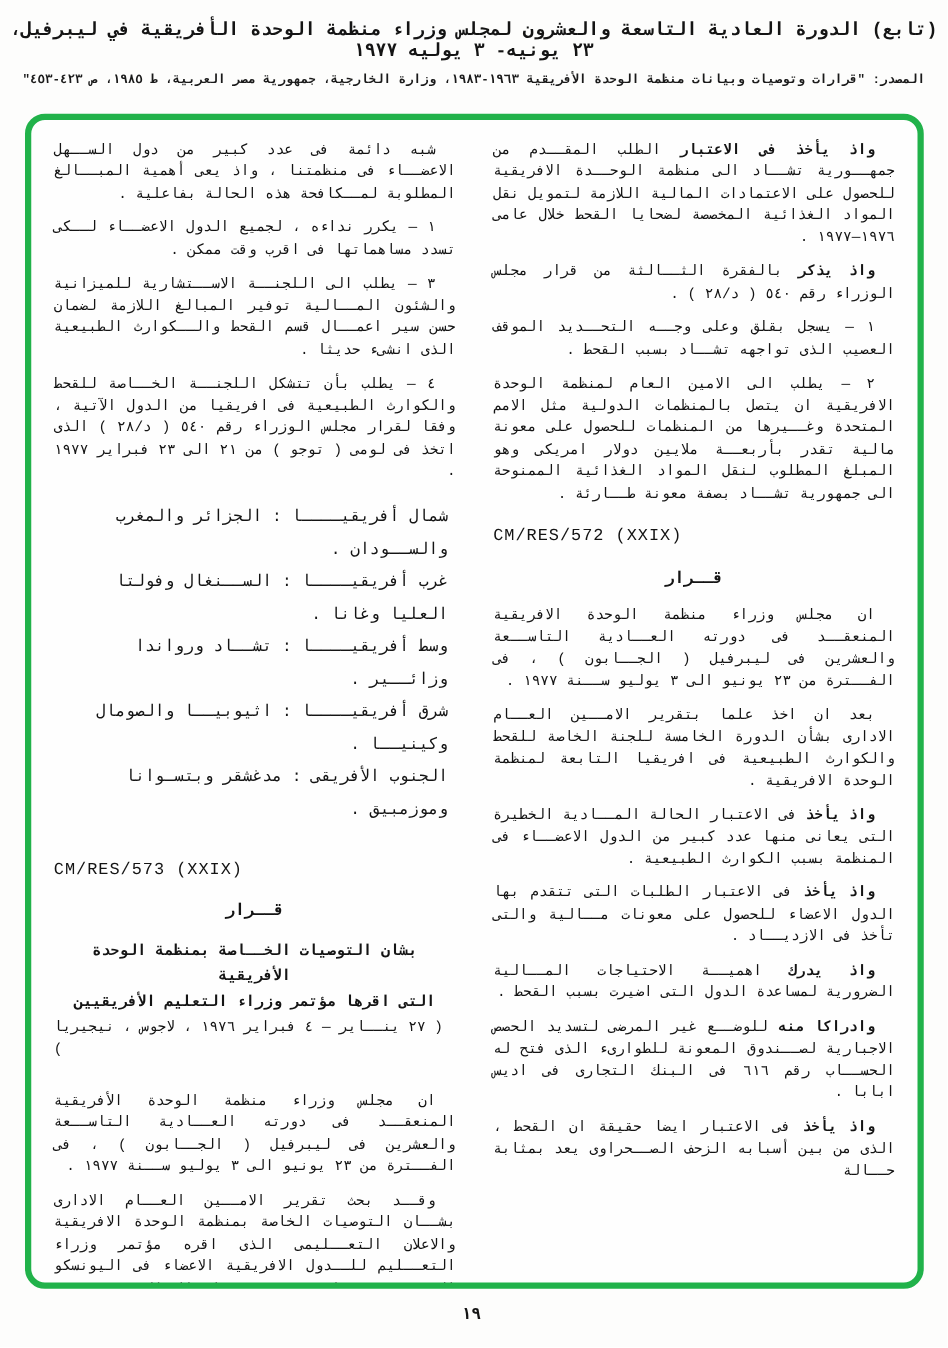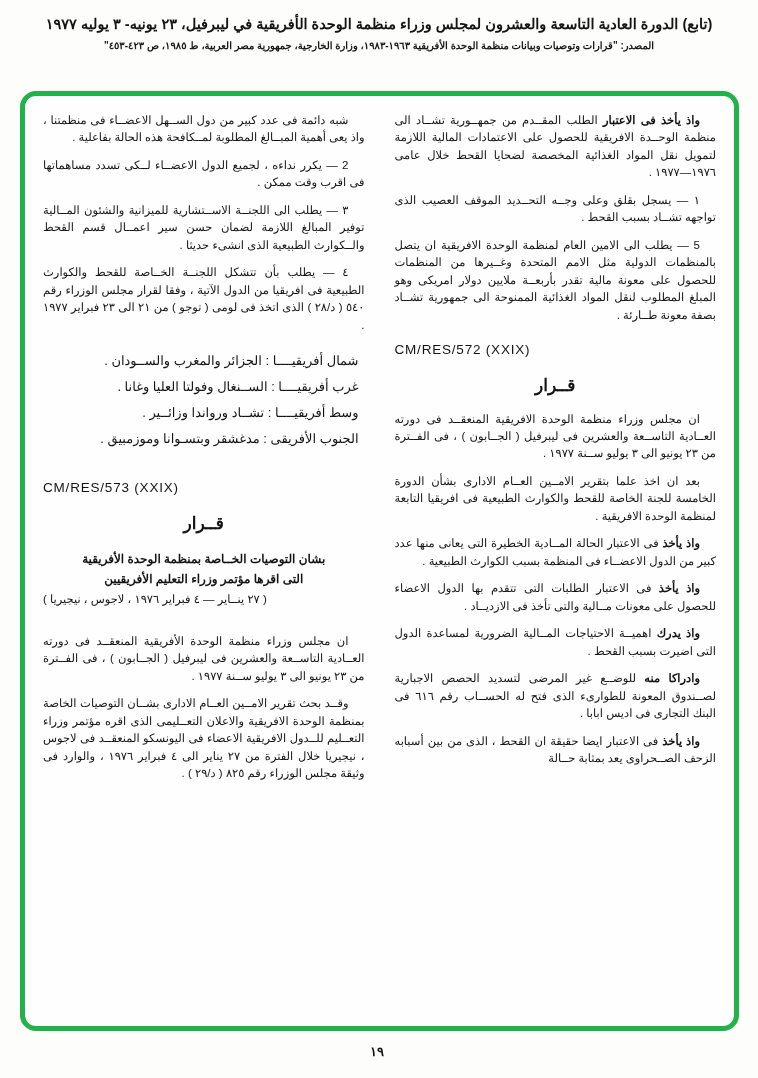--- a/index.html
+++ b/index.html
@@ -1,21 +1,21 @@
 <!DOCTYPE html>
 <html lang="ar"><head>
 <meta charset="utf-8">
 <style>
   * { margin:0; padding:0; box-sizing:border-box; }
   html,body { background:#ffffff; }
   .doc-page {
     position:relative;
     width:758px; height:1078px;
     background:#fdfdfc;
-    font-family:Liberation Sans, sans-serif;
+    font-family:Liberation Mono, monospace;
     color:#141414;
     overflow:hidden;
   }
   
   .page-header { padding-top:16px; text-align:center; direction:rtl; }
   .header-line1 { font-size:14.5px; font-weight:bold; letter-spacing:0.2px; }
   .header-line2 { font-size:10px; font-weight:bold; margin-top:8px; color:#1a1a1a; }
   
   .content-box {
     position:absolute; left:20px; top:91px;
@@ -41,21 +41,21 @@
   .para b { font-weight:bold; }
   .num-para { text-indent:16px; }
   .res-code {
     direction:ltr; text-align:left;
     font-size:13.5px; letter-spacing:0.8px;
     margin:16px 0 12px 0;
     font-weight:500;
   }
   .qarar-title {
     text-align:center; font-weight:bold;
-    font-size:17px; margin:6px 0 12px 0;
+    font-size:13px; margin:6px 0 12px 0;
     letter-spacing:1px;
   }
   .res-subtitle { text-align:center; font-weight:bold; font-size:12px; line-height:1.7; }
   .res-subtitle-note { text-align:left; font-size:11.5px; font-weight:normal; margin-top:2px; }
   .subtitle-block { margin-bottom:14px; }
   .regions { margin:14px 6px 6px 0; }
   .region-line { line-height:2.0; text-align:right; font-size:13px; }
   
   .page-footer {
     position:absolute; left:0; right:4px; top:1044px;
@@ -70,45 +70,47 @@
   <div class="page-header">
     <div class="header-line1">(تابع) الدورة العادية التاسعة والعشرون لمجلس وزراء منظمة الوحدة الأفريقية في ليبرفيل، ٢٣ يونيه- ٣ يوليه ١٩٧٧</div>
     <div class="header-line2">المصدر: "قرارات وتوصيات وبيانات منظمة الوحدة الأفريقية ١٩٦٣-١٩٨٣، وزارة الخارجية، جمهورية مصر العربية، ط ١٩٨٥، ص ٤٢٣-٤٥٣"</div>
   </div>
 
   <div class="content-box">
     <div class="columns">
 
       <div class="col">
         <p class="para"><b>واذ يأخذ فى الاعتبار</b><span> الطلب المقــدم من جمهــورية تشــاد الى منظمة الوحــدة الافريقية للحصول على الاعتمادات المالية اللازمة لتمويل نقل المواد الغذائية المخصصة لضحايا القحط خلال عامى ١٩٧٦—١٩٧٧ .</span></p>
+        <p class="para"><b>واذ يذكر</b><span> بالفقرة الثــالثة من قرار مجلس الوزراء رقم ٥٤٠ ( د/٢٨ ) .</span></p>
         <p class="para num-para"><span>١ — يسجل بقلق وعلى وجــه التحــديد الموقف العصيب الذى تواجهه تشــاد بسبب القحط .</span></p>
-        <p class="para num-para"><span>5 — يطلب الى الامين العام لمنظمة الوحدة الافريقية ان يتصل بالمنظمات الدولية مثل الامم المتحدة وغــيرها من المنظمات للحصول على معونة مالية تقدر بأربعــة ملايين دولار امريكى وهو المبلغ المطلوب لنقل المواد الغذائية الممنوحة الى جمهورية تشــاد بصفة معونة طــارئة .</span></p>
+        <p class="para num-para"><span>٢ — يطلب الى الامين العام لمنظمة الوحدة الافريقية ان يتصل بالمنظمات الدولية مثل الامم المتحدة وغــيرها من المنظمات للحصول على معونة مالية تقدر بأربعــة ملايين دولار امريكى وهو المبلغ المطلوب لنقل المواد الغذائية الممنوحة الى جمهورية تشــاد بصفة معونة طــارئة .</span></p>
 
         <div class="res-code">CM/RES/572  (XXIX)</div>
         <div class="qarar-title">قــرار</div>
 
         <p class="para"><span>ان مجلس وزراء منظمة الوحدة الافريقية المنعقــد فى دورته العــادية التاســعة والعشرين فى ليبرفيل ( الجــابون ) ، فى الفــترة من ٢٣ يونيو الى ٣ يوليو ســنة ١٩٧٧ .</span></p>
         <p class="para"><span>بعد ان اخذ علما بتقرير الامــين العــام الادارى بشأن الدورة الخامسة للجنة الخاصة للقحط والكوارث الطبيعية فى افريقيا التابعة لمنظمة الوحدة الافريقية .</span></p>
         <p class="para"><b>واذ يأخذ</b><span> فى الاعتبار الحالة المــادية الخطيرة التى يعانى منها عدد كبير من الدول الاعضــاء فى المنظمة بسبب الكوارث الطبيعية .</span></p>
         <p class="para"><b>واذ يأخذ</b><span> فى الاعتبار الطلبات التى تتقدم بها الدول الاعضاء للحصول على معونات مــالية والتى تأخذ فى الازديــاد .</span></p>
         <p class="para"><b>واذ يدرك</b><span> اهميــة الاحتياجات المــالية الضرورية لمساعدة الدول التى اضيرت بسبب القحط .</span></p>
         <p class="para"><b>وادراكا منه</b><span> للوضــع غير المرضى لتسديد الحصص الاجبارية لصــندوق المعونة للطوارىء الذى فتح له الحســاب رقم ٦١٦ فى البنك التجارى فى اديس ابابا .</span></p>
         <p class="para"><b>واذ يأخذ</b><span> فى الاعتبار ايضا حقيقة ان القحط ، الذى من بين أسبابه الزحف الصــحراوى يعد بمثابة حــالة</span></p>
       </div>
 
       <div class="col">
         <p class="para"><span>شبه دائمة فى عدد كبير من دول الســهل الاعضــاء فى منظمتنا ، واذ يعى أهمية المبــالغ المطلوبة لمــكافحة هذه الحالة بفاعلية .</span></p>
-        <p class="para num-para"><span>2 — يكرر نداءه ، لجميع الدول الاعضــاء لــكى تسدد مساهماتها فى اقرب وقت ممكن .</span></p>
+        <p class="para num-para"><span>١ — يكرر نداءه ، لجميع الدول الاعضــاء لــكى تسدد مساهماتها فى اقرب وقت ممكن .</span></p>
         <p class="para num-para"><span>٣ — يطلب الى اللجنــة الاســتشارية للميزانية والشئون المــالية توفير المبالغ اللازمة لضمان حسن سير اعمــال قسم القحط والــكوارث الطبيعية الذى انشىء حديثا .</span></p>
         <p class="para num-para"><span>٤ — يطلب بأن تتشكل اللجنــة الخــاصة للقحط والكوارث الطبيعية فى افريقيا من الدول الآتية ، وفقا لقرار مجلس الوزراء رقم ٥٤٠ ( د/٢٨ ) الذى اتخذ فى لومى ( توجو ) من ٢١ الى ٢٣ فبراير ١٩٧٧ .</span></p>
 
         <div class="regions">
           <div class="region-line">شمال أفريقيــــا : الجزائر والمغرب والســودان .</div>
           <div class="region-line">غرب أفريقيــــا : الســنغال وفولتا العليا وغانا .</div>
           <div class="region-line">وسط أفريقيــــا : تشــاد ورواندا وزائــير .</div>
+          <div class="region-line">شرق أفريقيــــا : اثيوبيــا والصومال وكينيــا .</div>
           <div class="region-line">الجنوب الأفريقى : مدغشقر وبتسـوانا وموزمبيق .</div>
         </div>
 
         <div class="res-code" style="margin-top:26px;">CM/RES/573  (XXIX)</div>
         <div class="qarar-title">قــرار</div>
         <div class="subtitle-block">
           <div class="res-subtitle">بشان التوصيات الخــاصة بمنظمة الوحدة الأفريقية</div>
           <div class="res-subtitle">التى اقرها مؤتمر وزراء التعليم الأفريقيين</div>
           <div class="res-subtitle-note">( ٢٧ ينــاير — ٤ فبراير ١٩٧٦ ، لاجوس ، نيجيريا )</div>
         </div>

